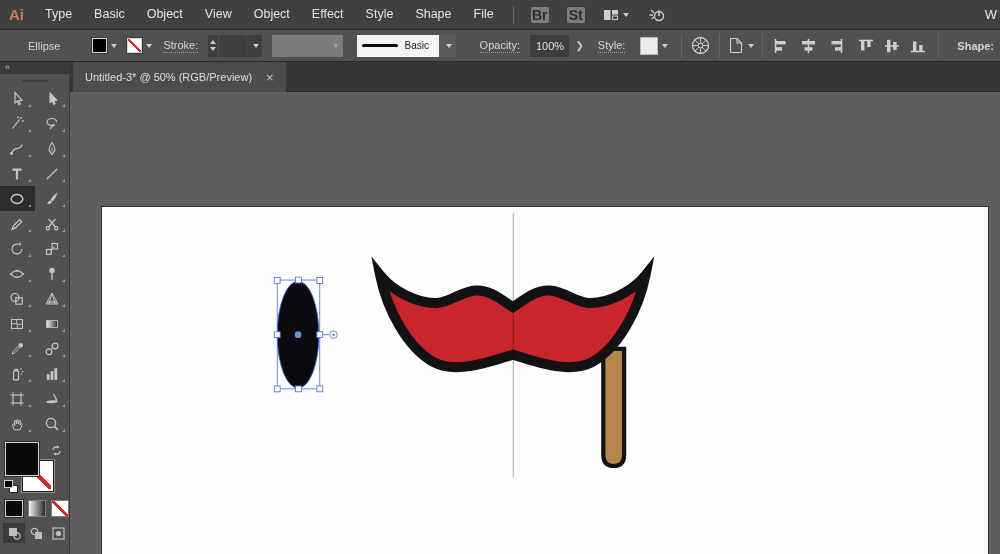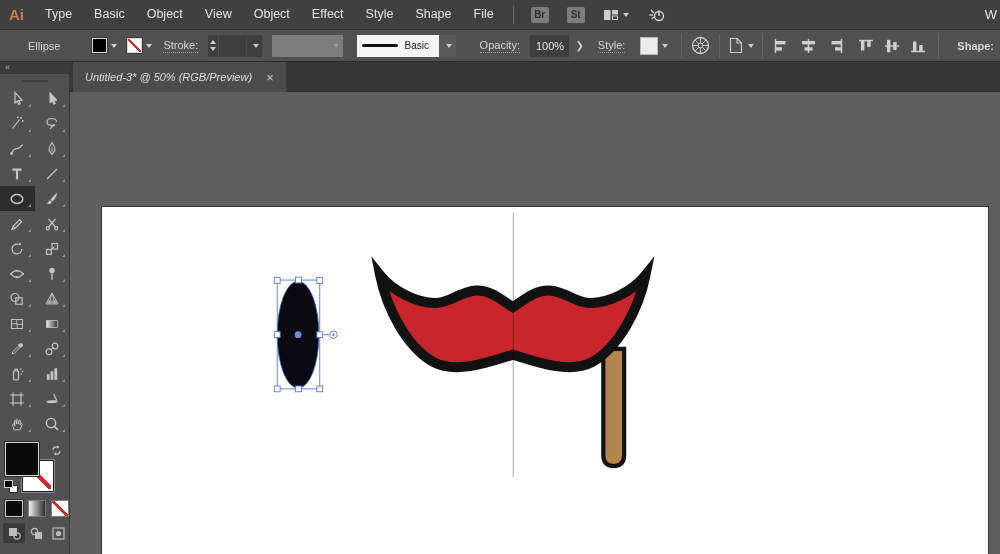--- a/index.html
+++ b/index.html
@@ -7,21 +7,21 @@
               font-family:"Liberation Sans","DejaVu Sans",sans-serif; }
   .app { position:relative; width:1000px; height:554px; }
 
   
   .menubar { position:absolute; top:0; left:0; width:1000px; height:30px;
              background:#404040; border-bottom:1px solid #2c2c2c;
              display:flex; align-items:center; color:#e4e4e4; font-size:12.5px; }
   .ai-logo { color:#cd7b53; font-weight:bold; font-size:15px; margin:0 10px 0 9px; }
   .menu-item { padding:0 11px; line-height:29px; cursor:default; }
   .mb-sep { width:1px; height:18px; background:#6a6a6a; margin:0 8px; }
-  .sq-btn { width:18px; height:16px; background:#7d7d7d; color:#2f2f2f; font-size:10px;
+  .sq-btn { width:18px; height:16px; background:#7d7d7d; color:#2f2f2f; font-size:14px;
             font-weight:bold; border-radius:2px; display:flex; align-items:center;
             justify-content:center; margin:0 9px; }
   .mb-icon { display:flex; align-items:center; margin:0 9px; color:#cfcfcf; }
   .chev { width:0; height:0; border-left:3.5px solid transparent;
           border-right:3.5px solid transparent; border-top:4.5px solid #cfcfcf;
           display:inline-block; margin-left:4px; }
   .w-cut { margin-left:auto; margin-right:3px; color:#e8e8e8; font-size:13px; }
 
   
   .controlbar { position:absolute; top:30px; left:0; width:1000px; height:32px;
@@ -87,21 +87,21 @@
   .paint-row { display:flex; gap:5px; padding:4px 0 0 5px; }
   .paint-btn { width:19px; height:17px; border:1px solid #7e7e7e; }
   .paint-btn.color { background:#0a0a0a; border-color:#cfcfcf; box-shadow:0 0 0 1px #2e2e2e; }
   .paint-btn.grad { background:linear-gradient(90deg,#f2f2f2,#2b2b2b); }
   .paint-btn.none { background:linear-gradient(45deg,#fff 42%,#d8262a 42%,#d8262a 58%,#fff 58%); }
   .mode-row { display:flex; padding:6px 0 0 3px; }
   .mode-cell { width:22px; height:20px; display:flex; align-items:center; justify-content:center; color:#bdbdbd; }
   .mode-cell.active { background:#3a3a3a; }
 
   .right-col { flex:1; display:flex; flex-direction:column; min-width:0; }
-  .tabstrip { height:30px; background:#373737; border-bottom:1px solid #2b2b2b; display:flex;font-style:italic; }
+  .tabstrip { height:30px; background:#373737; border-bottom:1px solid #2b2b2b; display:flex; }
   .doc-tab { margin-left:3px; height:30px; background:#4c4c4c; color:#dedede; font-size:11px;
              display:flex; align-items:center; padding:0 12px; gap:14px; }
   .tab-close { color:#cfcfcf; font-size:13px; line-height:13px; }
 
   .canvas { flex:1; position:relative; background:#5f5f5f; overflow:hidden; }
   .artboard { position:absolute; left:32px; top:115px; width:886px; bottom:-2px; background:#fefefe;
               box-shadow:0 0 0 1px rgba(0,0,0,0.45); }
   .artwork { position:absolute; left:0; top:0; }
 </style>
 </head>

